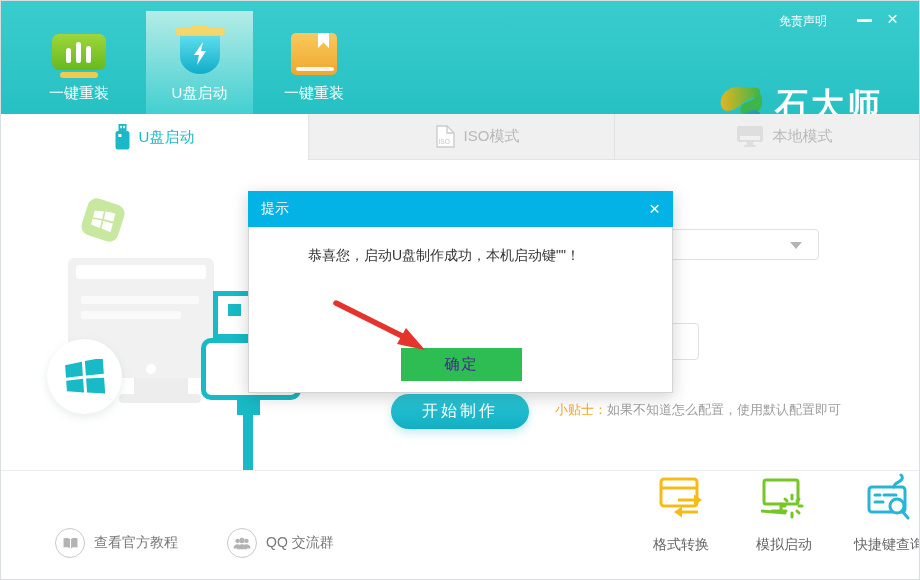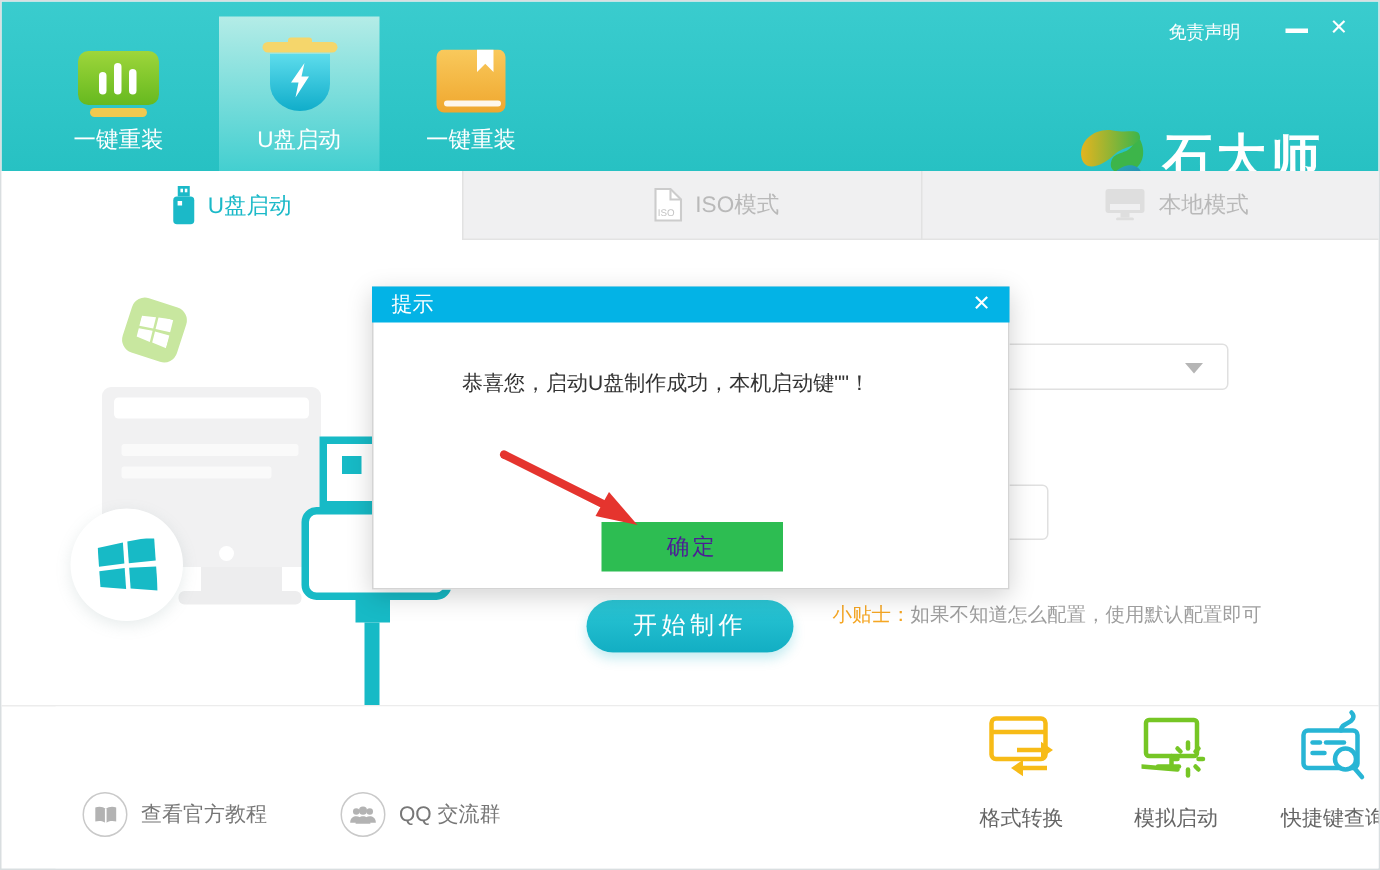--- a/index.html
+++ b/index.html
@@ -51,29 +51,29 @@
     border:5px solid #17bac6;border-radius:10px;box-sizing:border-box;}
   .usb-nub{position:absolute;left:236px;top:240px;width:23px;height:15px;background:#17bac6;}
   .usb-stem{position:absolute;left:242px;top:255px;width:10px;height:55px;background:#17bac6;}
   
   .dd-box{position:absolute;left:540px;top:69px;width:278px;height:31px;background:#fff;
     border:1px solid #e0e0e0;border-radius:4px;box-sizing:border-box;cursor:pointer;}
   .dd-arrow{position:absolute;right:16px;top:12px;width:0;height:0;
     border-left:6px solid transparent;border-right:6px solid transparent;border-top:7px solid #b5b5b5;}
   .input2{position:absolute;left:540px;top:163px;width:158px;height:37px;background:#fff;
     border:1px solid #e0e0e0;border-radius:4px;box-sizing:border-box;cursor:text;}
-  .start-btn{position:absolute;left:390px;top:240px;width:138px;height:35px;border:none;border-radius:18px;
+  .start-btn{position:absolute;left:390px;top:234px;width:138px;height:35px;border:none;border-radius:18px;
     background:linear-gradient(180deg,#2cc7d6,#12aec3);color:#fff;font-size:16px;letter-spacing:3px;
     cursor:pointer;box-shadow:0 4px 8px rgba(24,180,198,.25);font-family:Liberation Mono, monospace;}
   .tip{position:absolute;left:554px;top:241px;font-size:13px;color:#9e9e9e;white-space:nowrap;}
   .tip b{color:#f5a623;font-weight:normal;}
   
   .dialog{position:absolute;left:247px;top:190px;width:425px;height:202px;background:#fff;
     border:1px solid #d4d4d4;box-shadow:0 4px 16px rgba(0,0,0,.18);z-index:10;box-sizing:border-box;}
-  .dialog-header{position:absolute;left:-1px;top:-1px;width:425px;height:24px;background:#03b3e6;
+  .dialog-header{position:absolute;left:-1px;top:-1px;width:425px;height:36px;background:#03b3e6;
     display:flex;align-items:center;padding:0 13px;box-sizing:border-box;color:#fff;font-size:14px;}
   .dialog-close{margin-left:auto;color:#fff;font-size:19px;cursor:pointer;line-height:18px;}
   .dialog-msg{position:absolute;left:59px;top:55px;font-size:14px;color:#333;}
   .dialog-ok{position:absolute;left:152px;top:156px;width:121px;height:33px;border:none;
     background:#2dbd52;color:#4c1d95;font-size:15px;letter-spacing:2px;cursor:pointer;font-family:inherit;}
   .arrow-svg{position:absolute;left:330px;top:296px;z-index:12;pointer-events:none;}
   
   .footer-divider{position:absolute;left:0;top:469px;width:918px;height:1px;background:#ececec;}
   .footer{position:absolute;left:0;top:470px;width:918px;height:108px;background:#fff;margin-left:36px;}
   .flink{position:absolute;top:57px;display:flex;align-items:center;gap:9px;cursor:pointer;}

